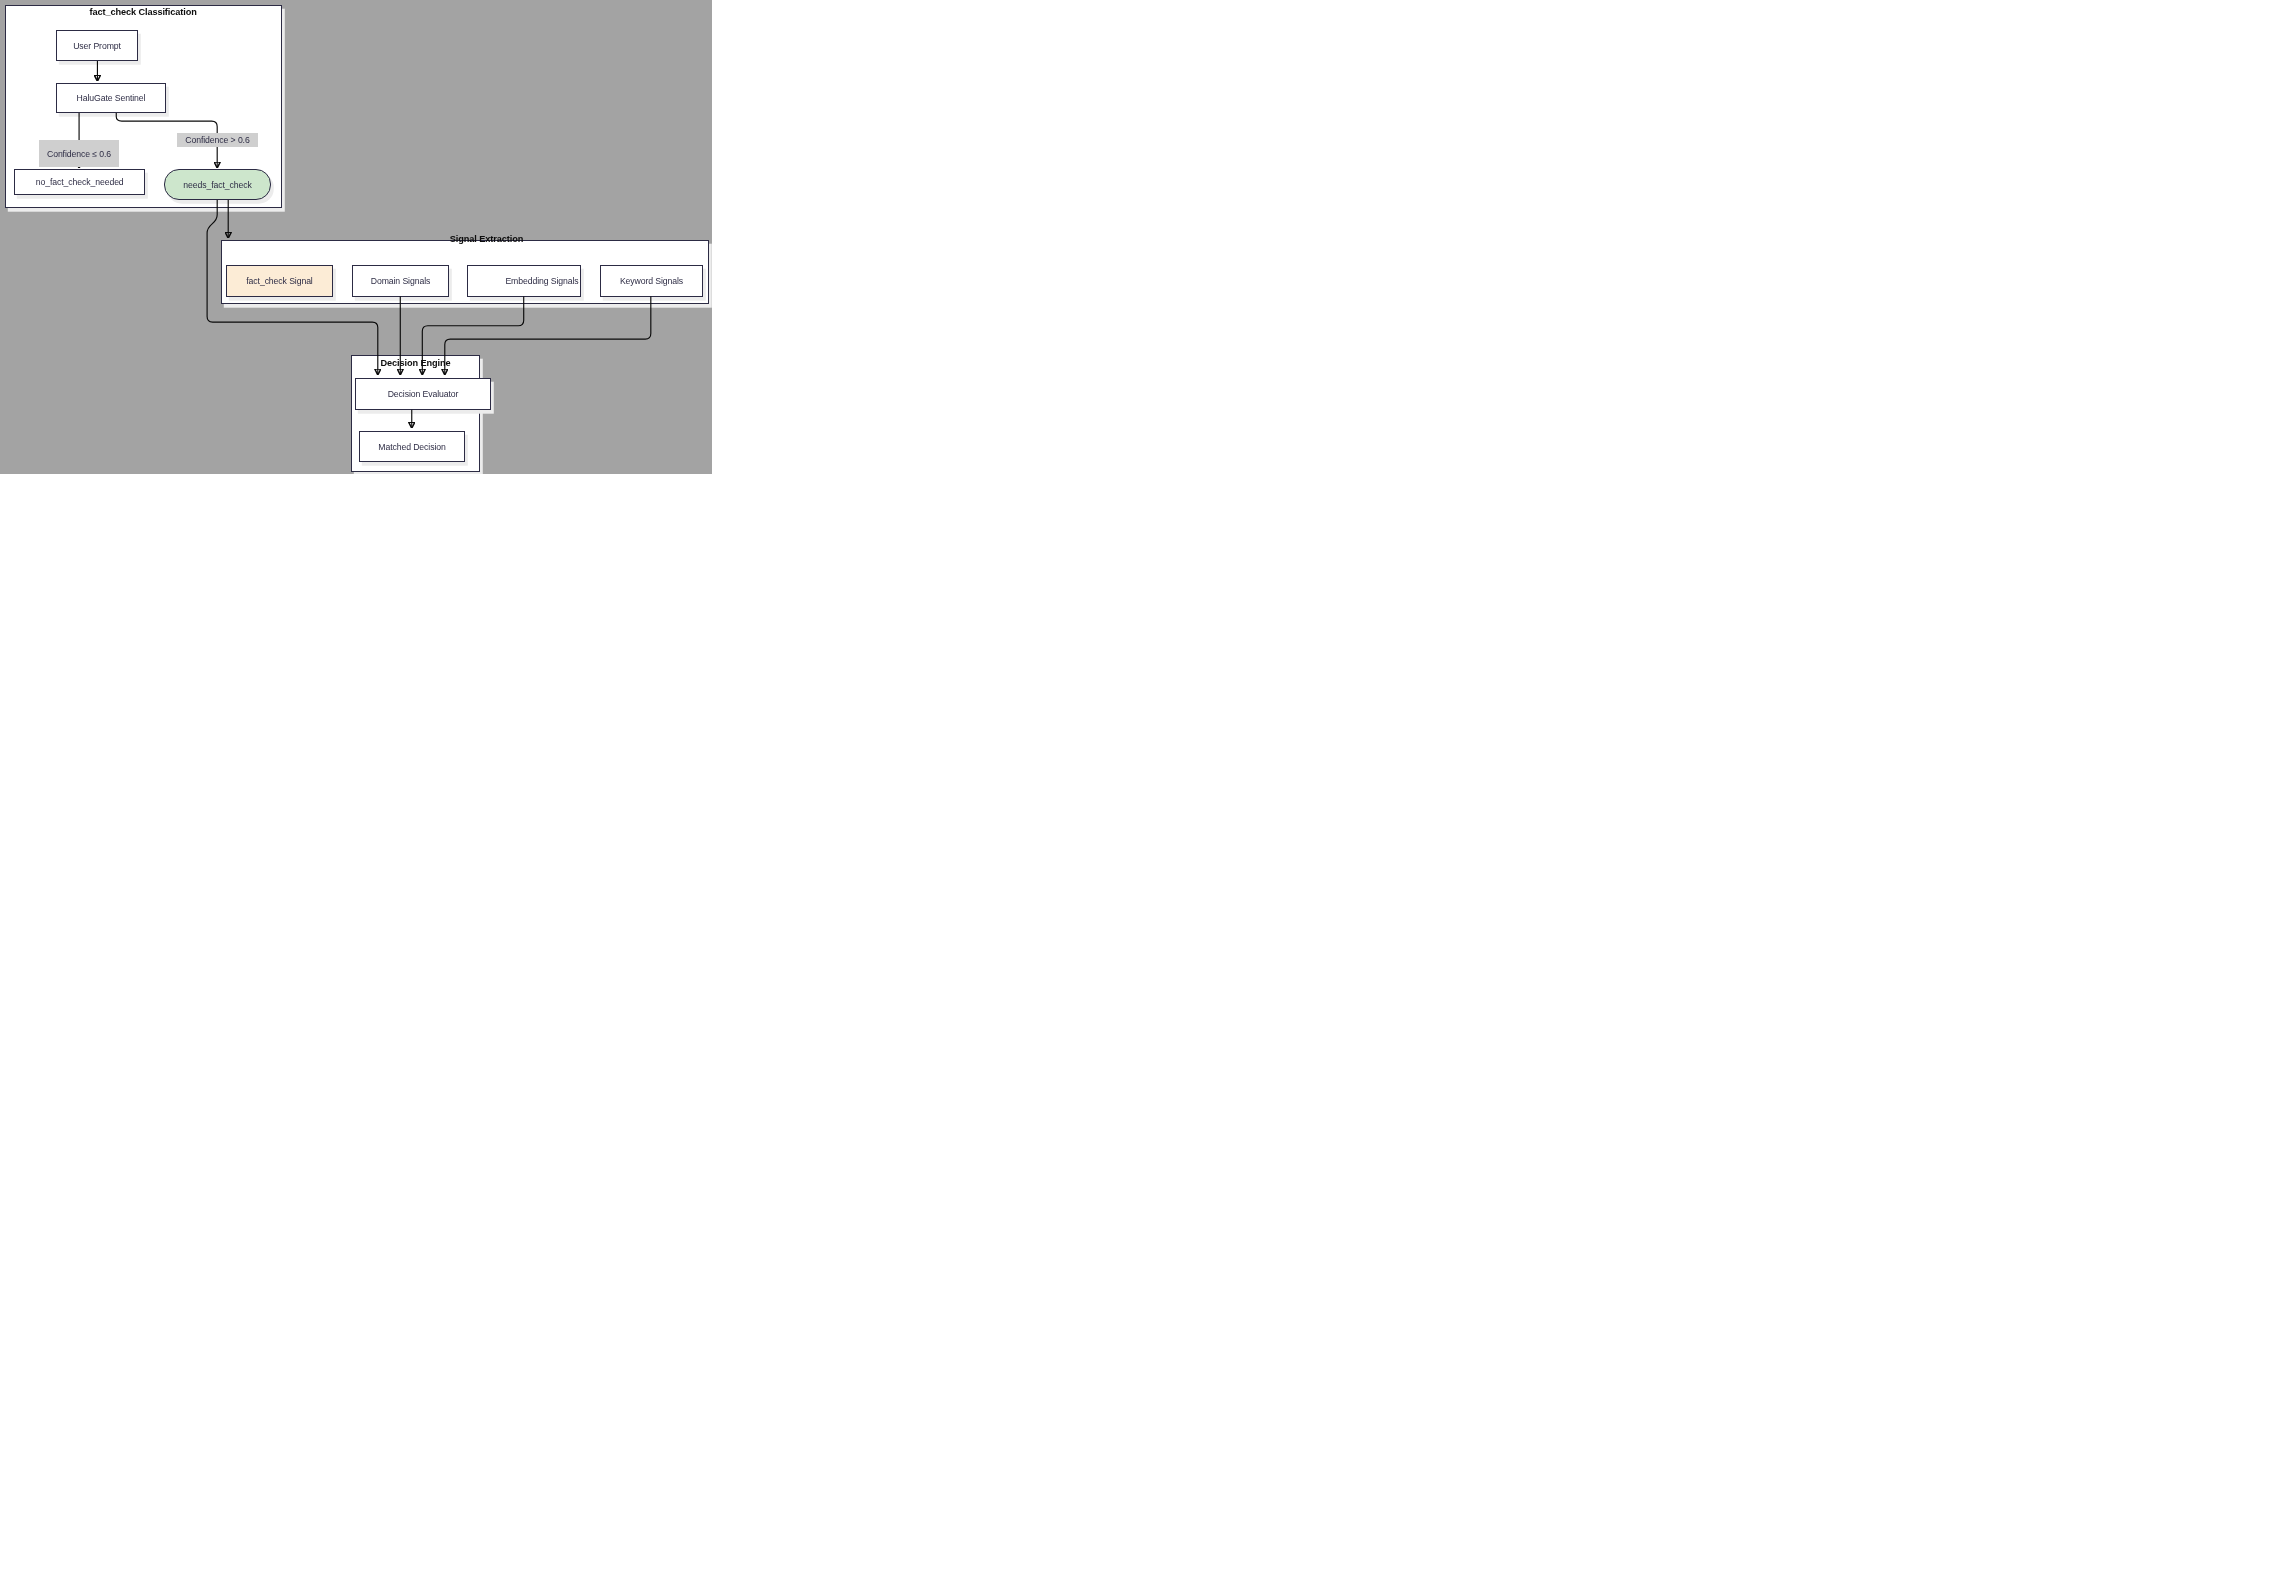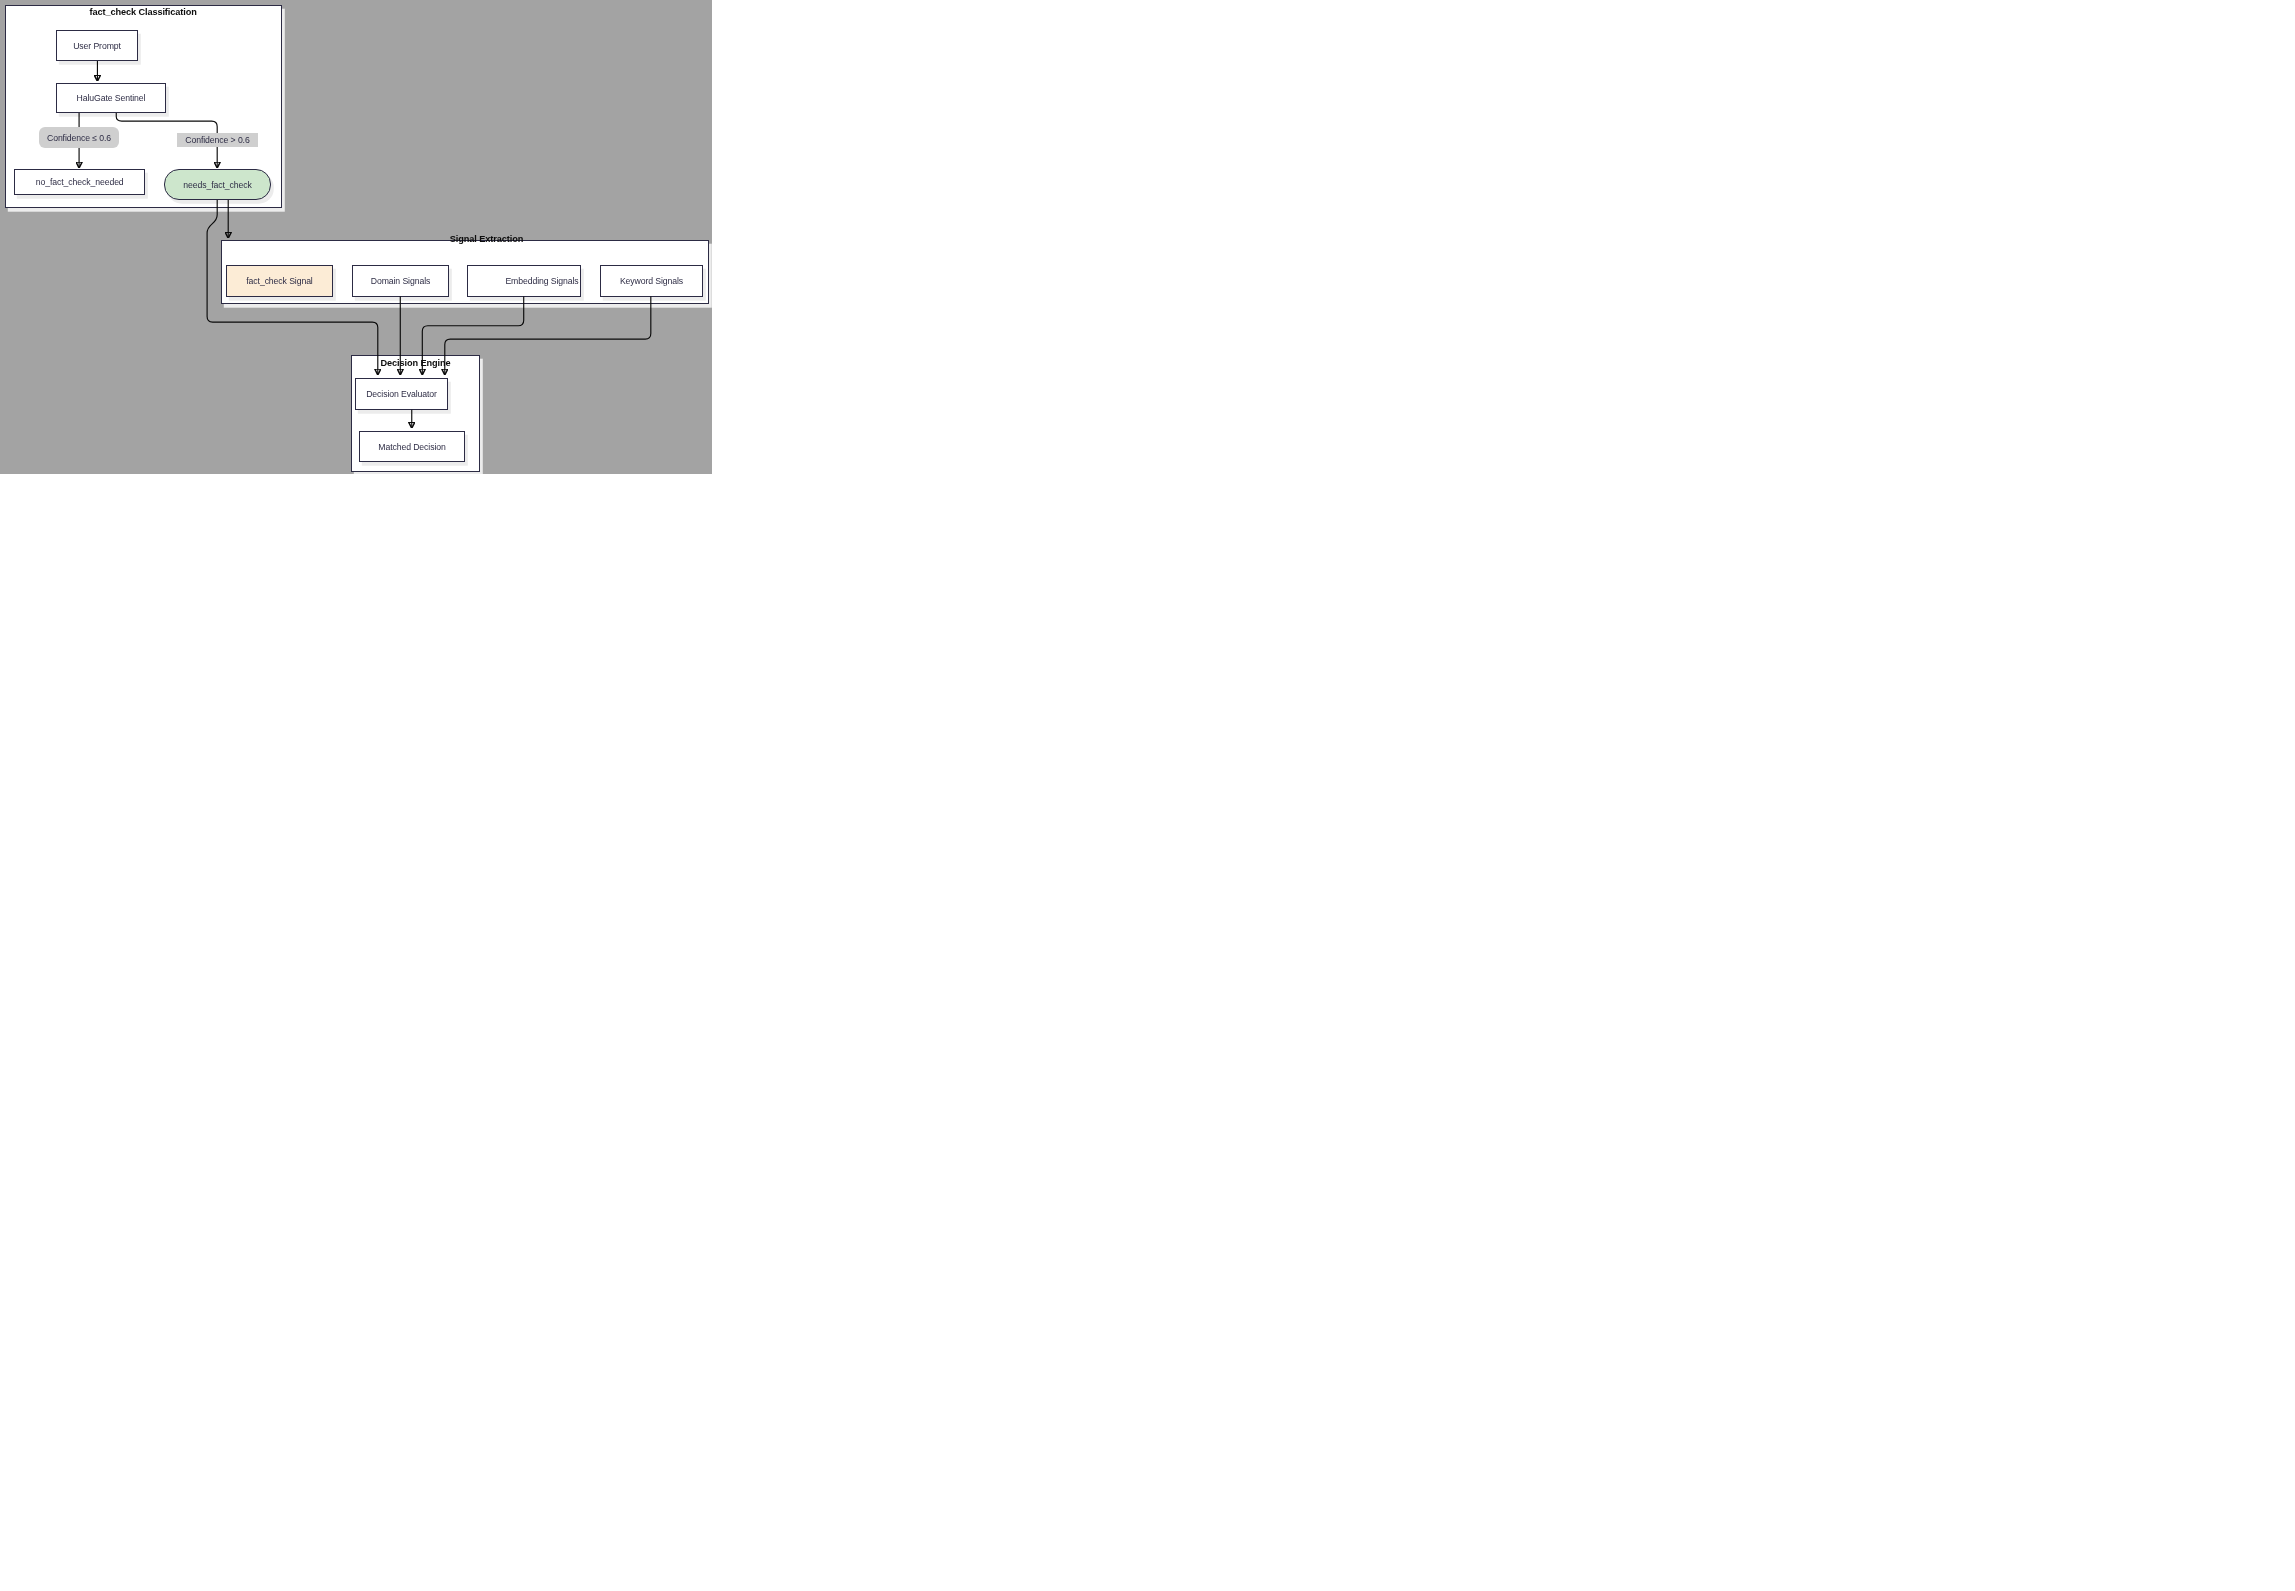--- a/index.html
+++ b/index.html
@@ -64,21 +64,21 @@
   <div class="node" style="left:352px;top:265px;width:97px;height:32px;">
     <span>Domain Signals</span>
   </div>
   <div class="node" style="left:467px;top:265px;width:114px;height:32px;padding-left:36px;">
     <span>Embedding Signals</span>
   </div>
   <div class="node" style="left:600px;top:265px;width:103px;height:32px;">
     <span>Keyword Signals</span>
   </div>
 
-  <div class="node" style="left:355px;top:378px;width:93px;height:32px;">
+  <div class="node" style="left:355px;top:378px;width:136px;height:32px;">
     <span>Decision Evaluator</span>
   </div>
   <div class="node" style="left:359px;top:431px;width:106px;height:31px;">
     <span>Matched Decision</span>
   </div>
 
   <svg id="edge-layer" xmlns="http://www.w3.org/2000/svg" viewBox="0 0 1551 1033" width="712" height="474">
     <defs>
       <marker id="arrow" viewBox="0 0 10 10" refX="7.5" refY="5" markerWidth="13" markerHeight="15" markerUnits="userSpaceOnUse" orient="auto">
         <path d="M0,0 L10,5 L0,10 Z" fill="#0a0a0a" stroke="none"></path>
@@ -88,17 +88,17 @@
     <path d="M172,246 V363" marker-end="url(#arrow)"></path>
     <path d="M253,246 V254 Q253,264 265,264 H461 Q473,264 473,276 V363" marker-end="url(#arrow)"></path>
     <path d="M497,436 V516" marker-end="url(#arrow)"></path>
     <path d="M473,436 V468 C473,489 451,487 451,508 V690 Q451,702 463,702 H811 Q823,702 823,714 V814" marker-end="url(#arrow)"></path>
     <path d="M872,646 V814" marker-end="url(#arrow)"></path>
     <path d="M1141,646 V698 Q1141,710 1129,710 H932 Q920,710 920,722 V814" marker-end="url(#arrow)"></path>
     <path d="M1418,646 V727 Q1418,739 1406,739 H981 Q969,739 969,751 V814" marker-end="url(#arrow)"></path>
     <path d="M897,893 V930" marker-end="url(#arrow)"></path>
   </svg>
 
-  <div class="edge-label" style="left:39px;top:127px;width:80px;height:21px;border-radius:6px;">Confidence ≤ 0.6</div>
+  <div class="edge-label" style="left:39px;top:140px;width:80px;height:27px;">Confidence ≤ 0.6</div>
   <div class="edge-label" style="left:177px;top:133px;width:81px;height:13.8px;">Confidence &gt; 0.6</div>
 
 </div>
 
 
 </body></html>

